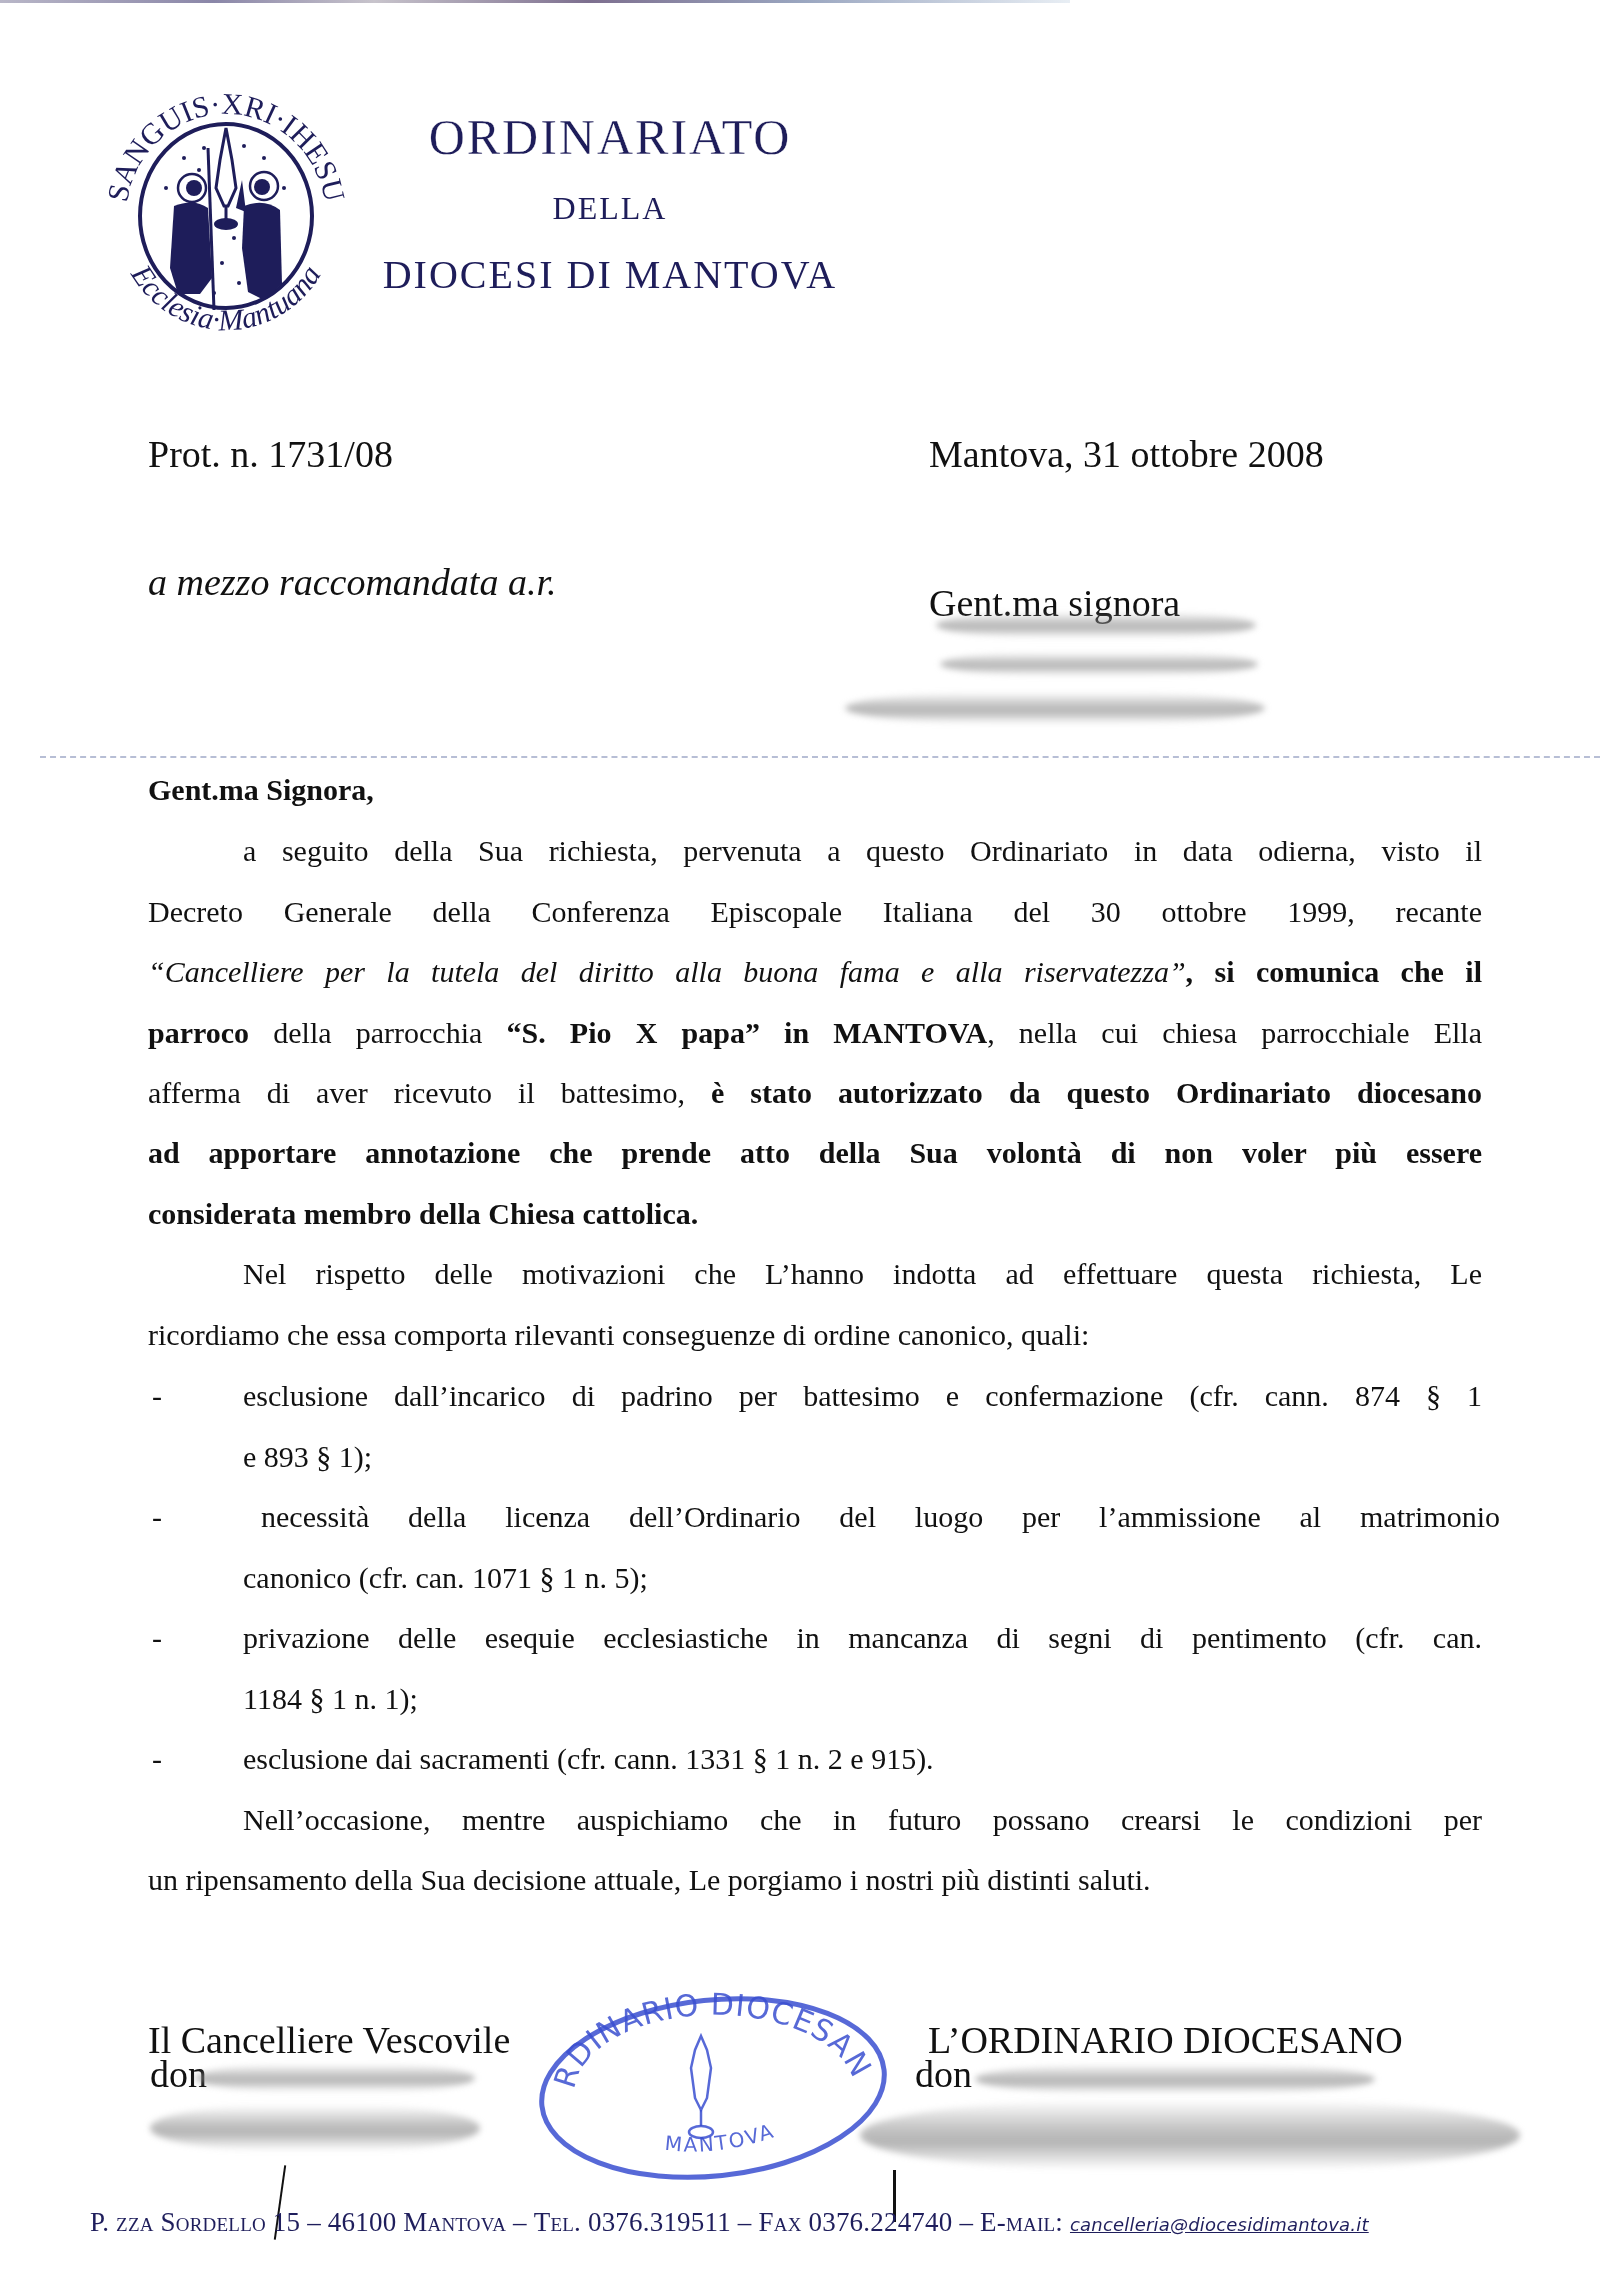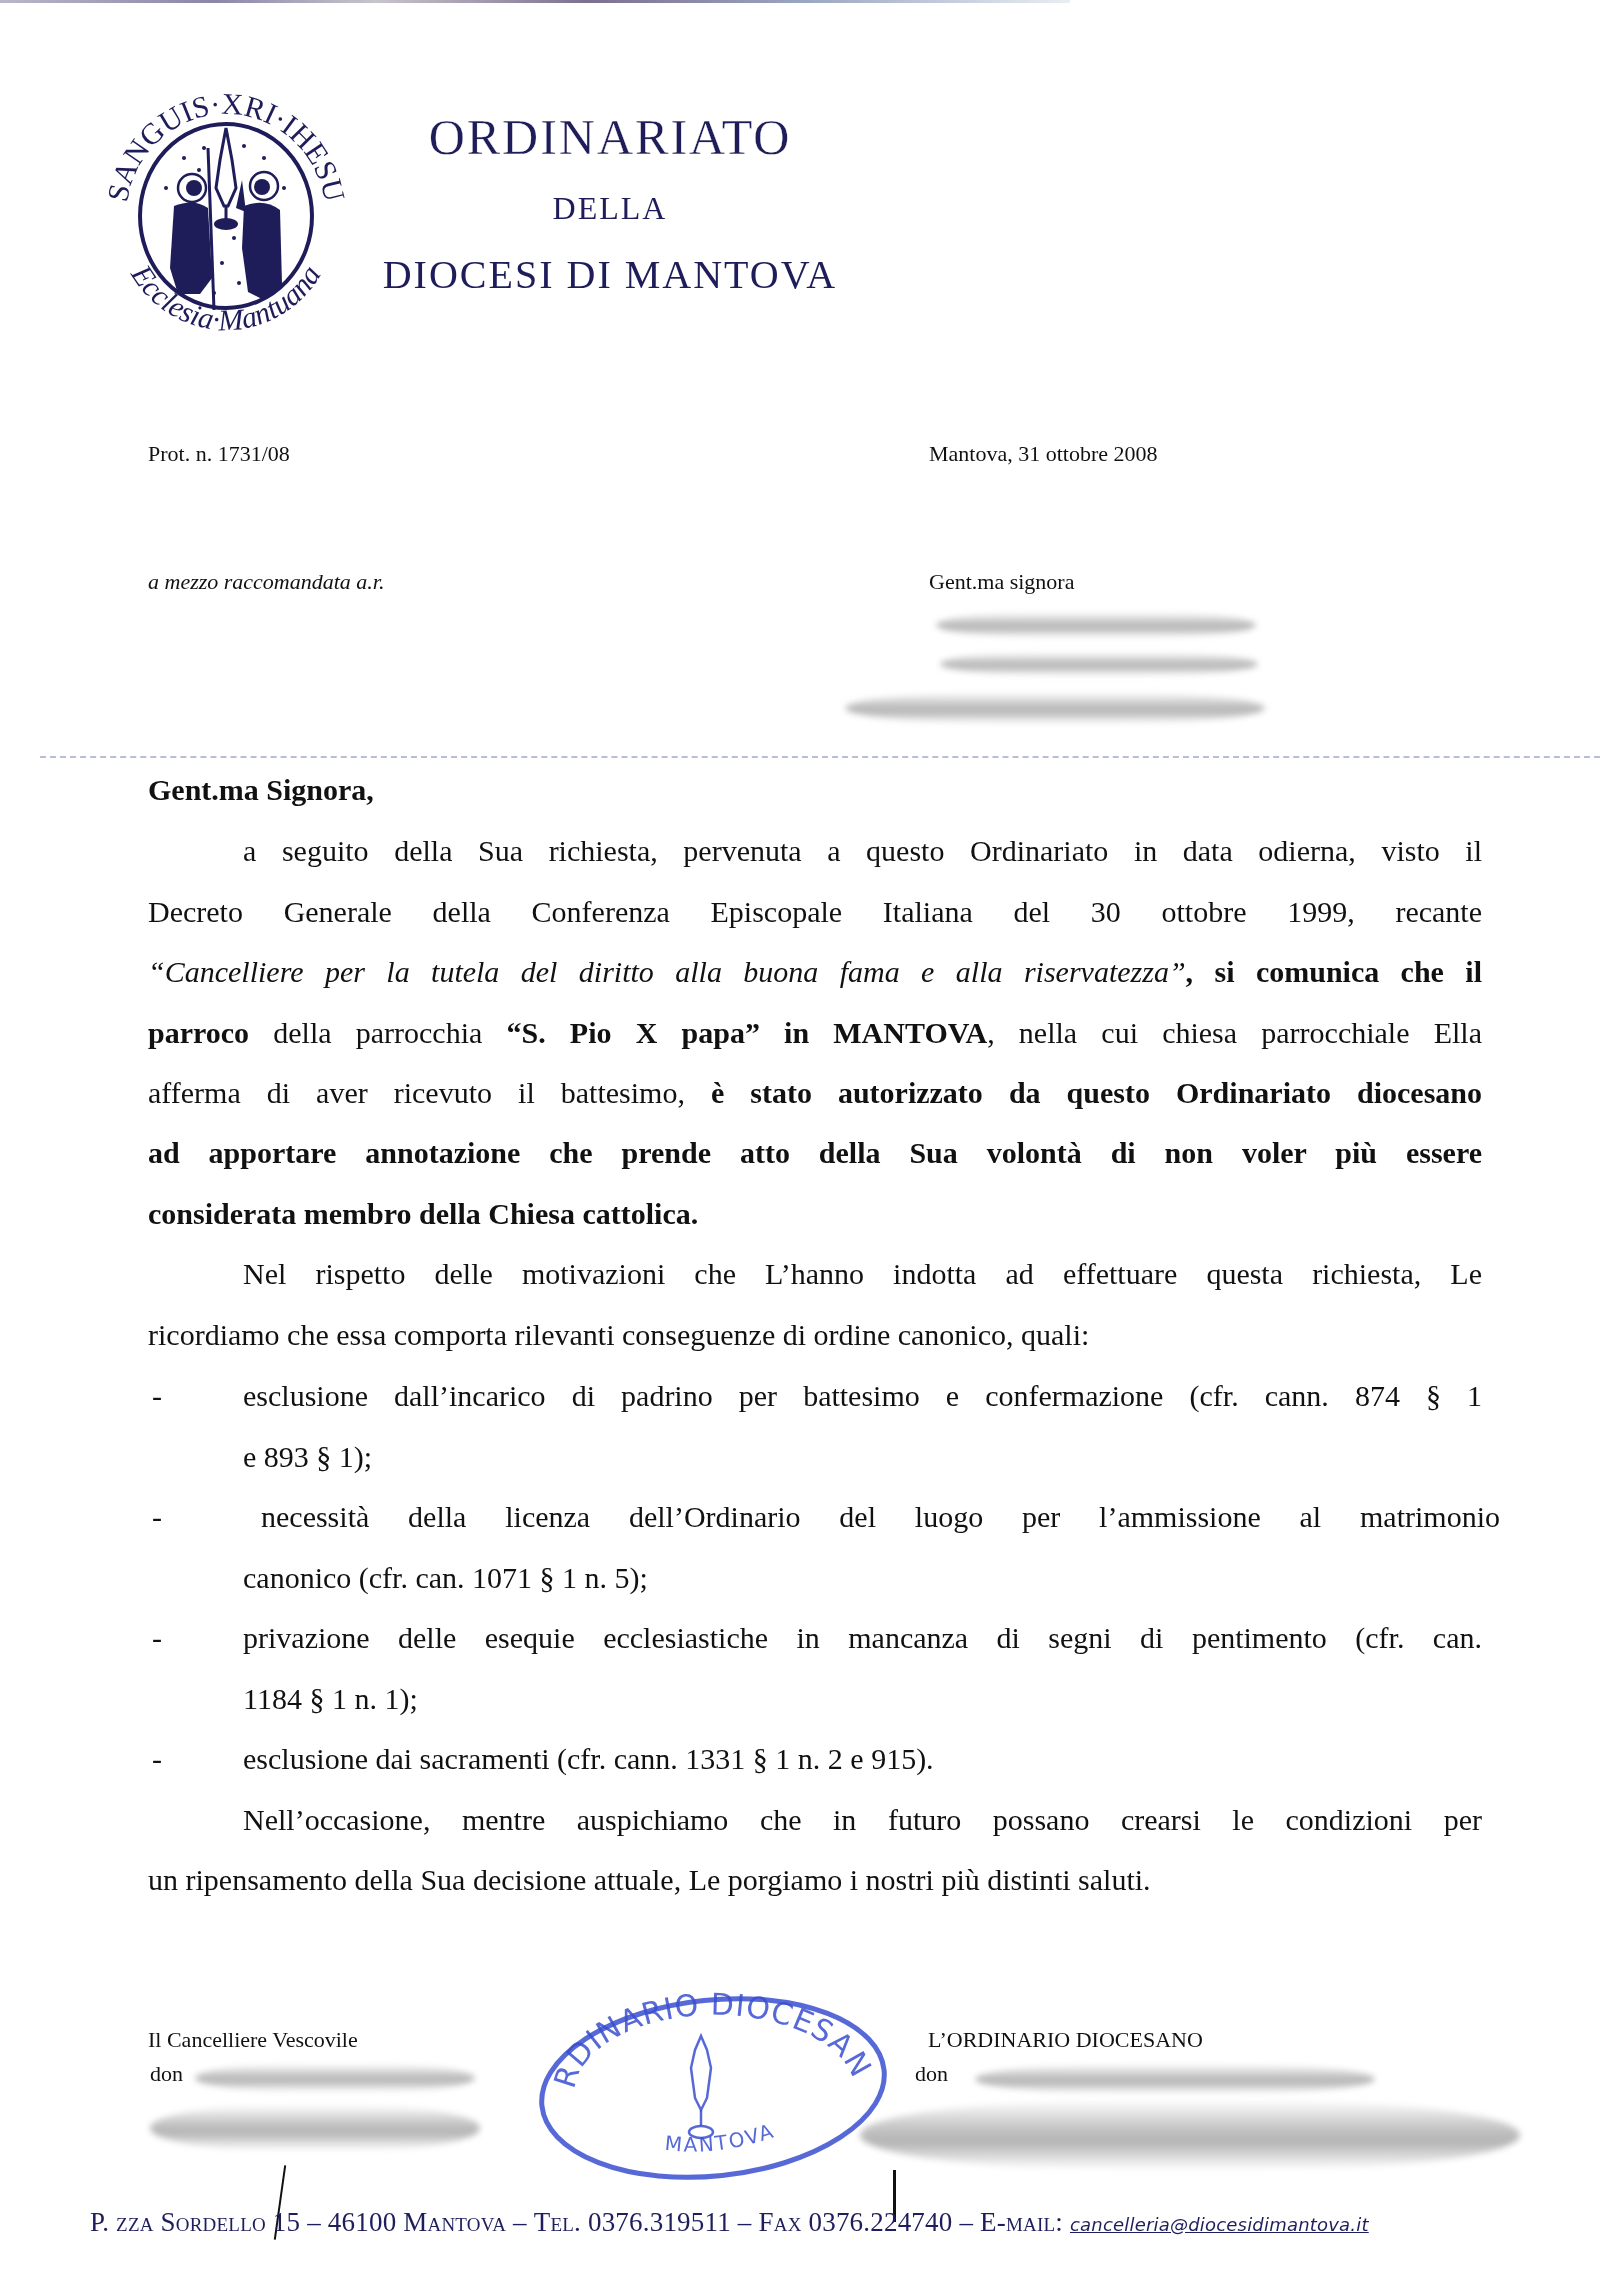--- a/index.html
+++ b/index.html
@@ -11,21 +11,21 @@
 
     
     .seal { left: 104px; top: 88px; width: 244px; height: 252px; }
     .head-title { left: 360px; top: 100px; width: 500px; text-align: center;
       color: #1e1d5a; font-family: "Liberation Serif", "DejaVu Serif", serif;
       letter-spacing: 2px; }
     .head-title .t1 { position: absolute; left: 0; width: 500px; top: 12px; font-size: 50px; line-height: 50px; -webkit-text-stroke: 0.3px #fff; }
     .head-title .t2 { position: absolute; left: 0; width: 500px; top: 92px; font-size: 32px; line-height: 32px; }
     .head-title .t3 { position: absolute; left: 0; width: 500px; top: 155px; font-size: 40px; line-height: 40px; }
 
-    .txt { font-size: 22px; line-height: 34px; white-space: nowrap; }
+    .txt { font-size: 38px; line-height: 34px; white-space: nowrap; }
     .it { font-style: italic; }
     .b { font-weight: bold; }
 
     
     .blur { position: absolute; border-radius: 40% / 50%;
       background: linear-gradient(180deg, rgba(200,200,200,0) 0%, rgba(150,150,150,0.55) 40%, rgba(130,130,130,0.6) 60%, rgba(200,200,200,0) 100%);
       filter: blur(3px); }
 
     .divider { left: 40px; top: 756px; width: 1560px; height: 0;
       border-top: 2px dashed #9aa3c4; opacity: 0.7; }
@@ -96,21 +96,21 @@
 
 <div class="abs head-title">
   <div class="t1">ORDINARIATO</div>
   <div class="t2">DELLA</div>
   <div class="t3">DIOCESI DI MANTOVA</div>
 </div>
 
 <div class="abs txt" style="left:148px; top:437px;">Prot. n. 1731/08</div>
 <div class="abs txt" style="left:929px; top:437px;">Mantova, 31 ottobre 2008</div>
 <div class="abs txt it" style="left:148px; top:565px;">a mezzo raccomandata a.r.</div>
-<div class="abs txt" style="left:929px; top:565px;">Gent.ma signora</div>
+<div class="abs txt" style="left:929px; top:586px;">Gent.ma signora</div>
 
 <div class="blur" style="left:936px; top:612px; width:320px; height:26px;"></div>
 <div class="blur" style="left:940px; top:652px; width:318px; height:24px;"></div>
 <div class="blur" style="left:845px; top:692px; width:420px; height:32px;"></div>
 
 <div class="abs divider"></div>
 
 <div class="line" style="top:773px;font-weight:bold;">Gent.ma Signora,</div>
 
 <div class="line ind just" style="top:834px;">a seguito della Sua richiesta, pervenuta a questo Ordinariato in data odierna, visto il</div>

